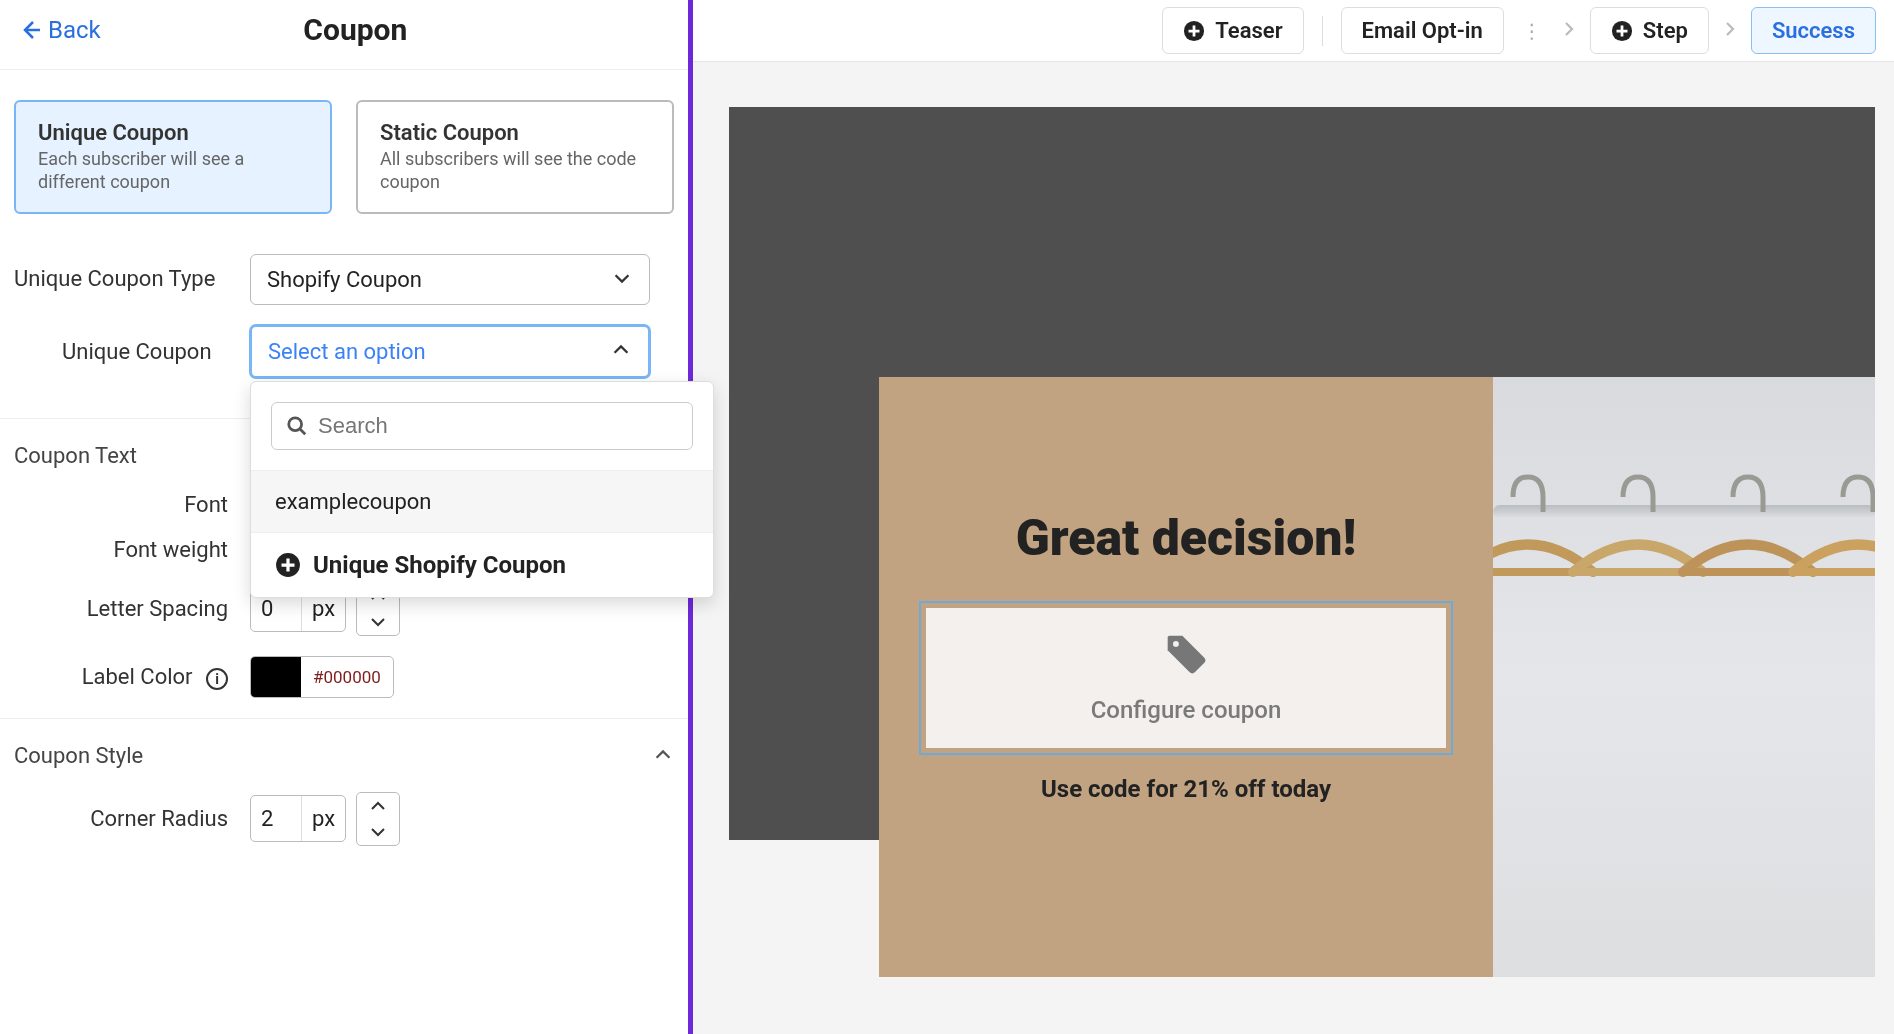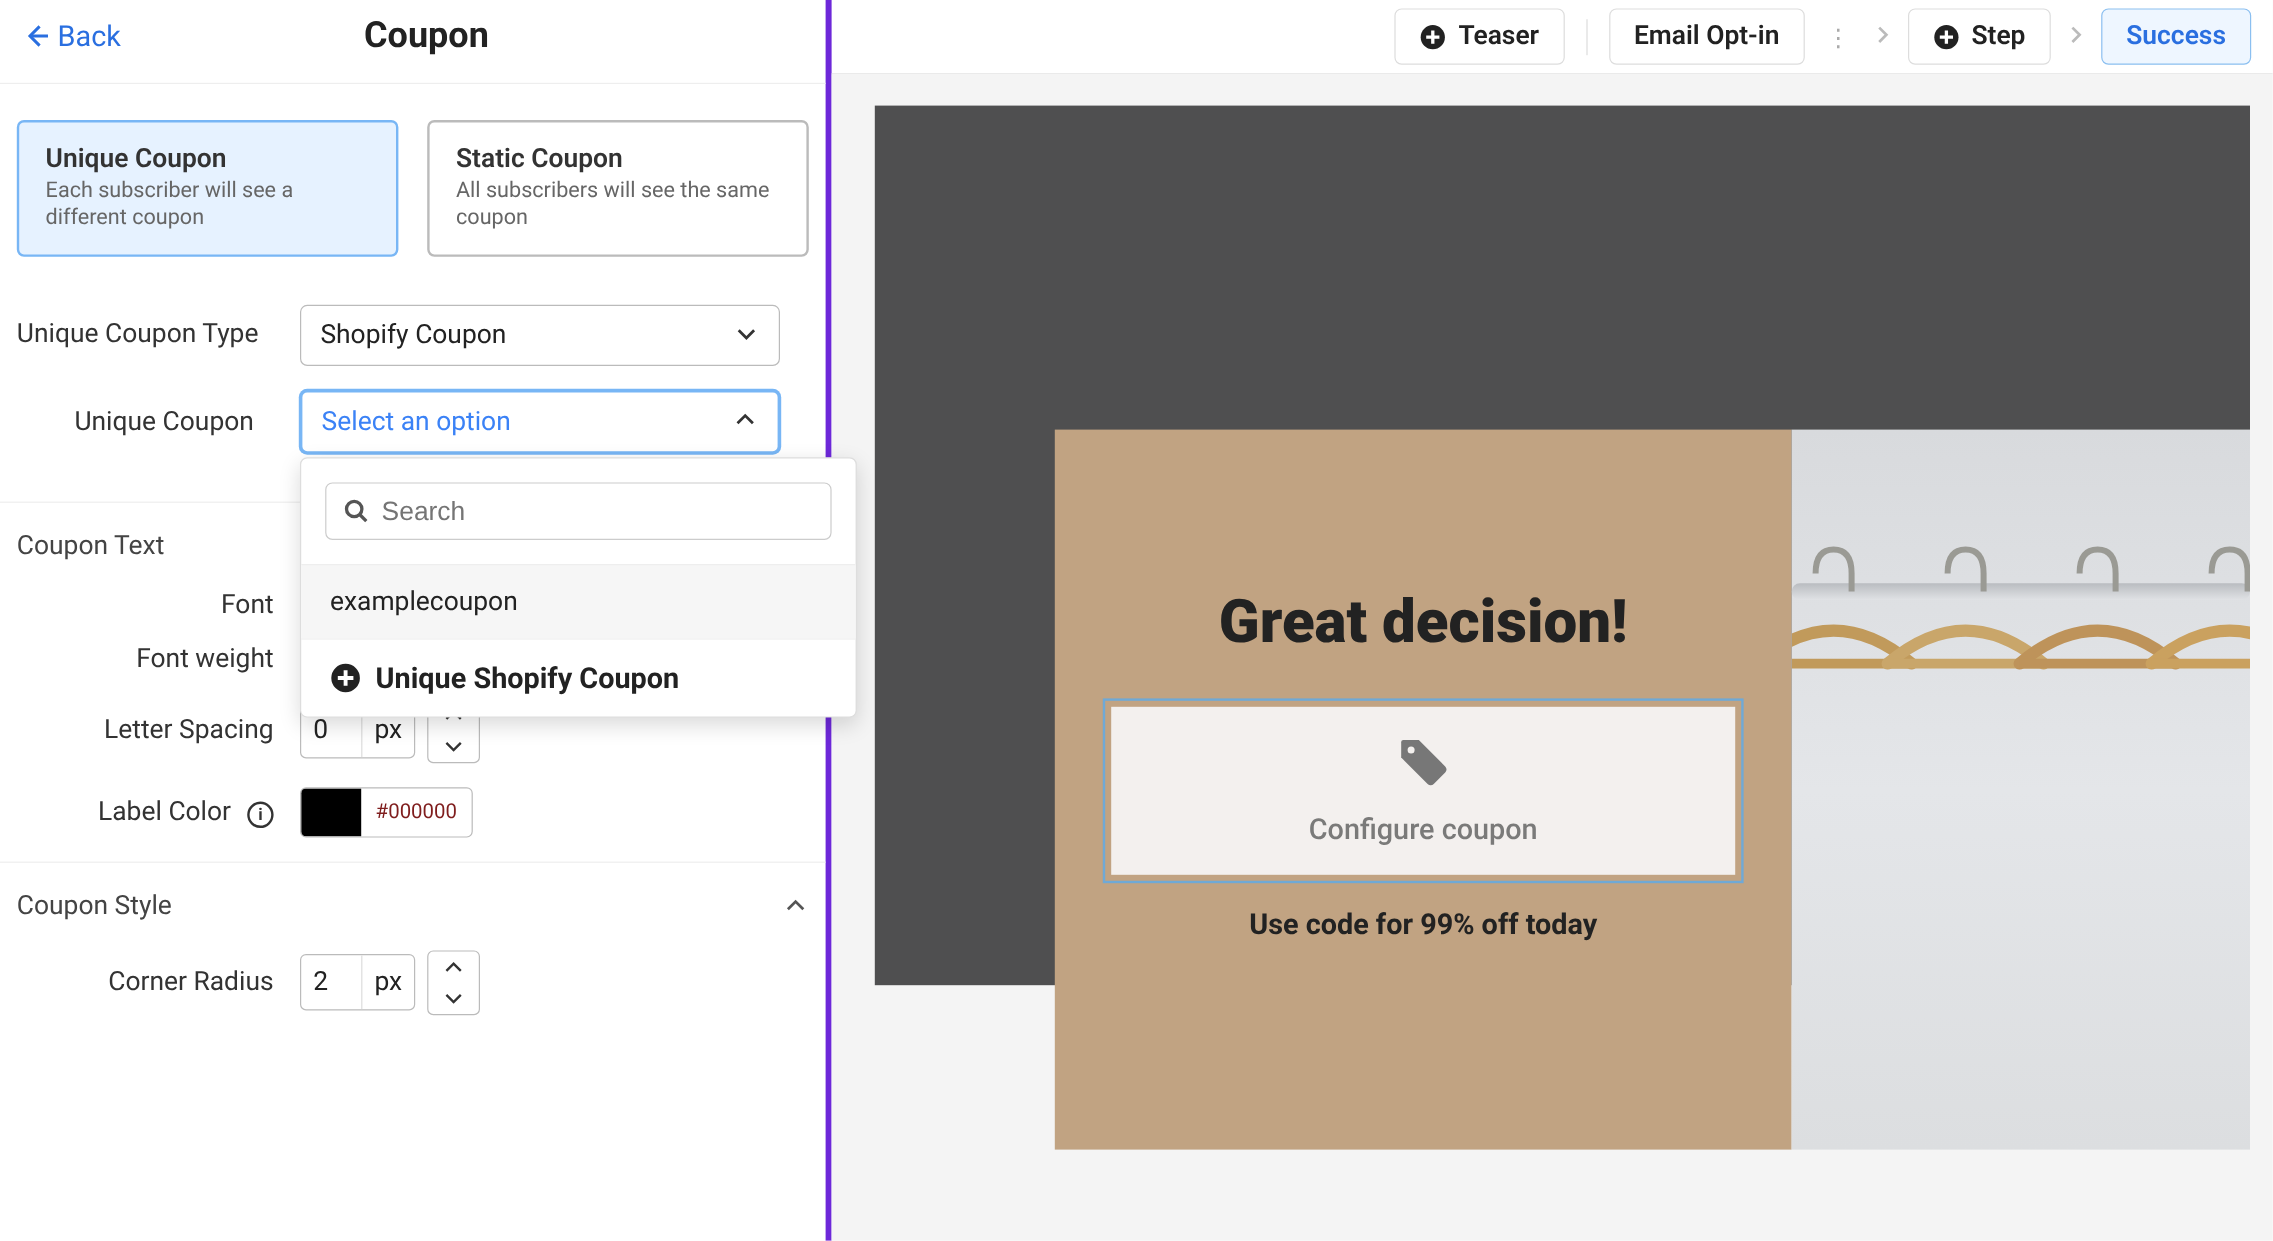--- a/index.html
+++ b/index.html
@@ -60,21 +60,21 @@
 .topnav { height: 62px; border-bottom: 1px solid #e5e5e5; display: flex; align-items: center; justify-content: flex-end; padding: 0 18px; gap: 12px; }
 .nav-btn { border: 1px solid #ddd; border-radius: 6px; padding: 10px 20px; font-size: 22px; font-weight: 600; display: flex; align-items: center; cursor: pointer; background: #fff; }
 .nav-btn svg { margin-right: 10px; }
 .nav-btn.success { background: #eef6ff; border-color: #8bbff0; color: #2a6fe0; }
 .nav-sep { width: 1px; height: 30px; background: #ddd; margin: 0 6px; }
 .nav-chevron { color: #aaa; }
 .nav-dots { color: #aaa; font-size: 20px; padding: 0 6px; }
 
 
 .preview-stage { flex: 1; background: #f4f4f4; padding: 26px 0 0 36px; }
-.preview-dark { width: 1146px; height: 733px; background: #4f4f50; position: relative; }
+.preview-dark { width: 1146px; height: 733px; background: #4f4f50; position: relative; margin-top: 19px; }
 .preview-popup { position: absolute; top: 270px; left: 150px; width: 614px; height: 600px; background: #c1a382; padding: 40px; }
 .popup-title { font-size: 50px; font-weight: 900; text-align: center; margin-top: 92px; }
 .coupon-box-wrap { margin-top: 34px; border: 2px solid #6fa9d6; padding: 5px; }
 .coupon-box { background: #f3f0ee; padding: 24px; text-align: center; }
 .coupon-box .tag-icon { display: inline-block; margin-bottom: 16px; }
 .coupon-box .cc-text { font-size: 24px; color: #7a7a79; font-weight: 500; }
 .popup-sub { text-align: center; font-size: 24px; font-weight: 700; margin-top: 20px; }
 
 .hangers { position: absolute; top: 270px; left: 764px; width: 382px; height: 600px; background: linear-gradient(#d8dadd 0%, #e4e6e9 50%, #dcdee0 100%); overflow: hidden; }
 .rail { position: absolute; top: 128px; left: 0; right: 0; height: 14px; background: linear-gradient(#b9bcc0, #e0e2e5); border-radius: 7px; }
@@ -100,21 +100,21 @@
 
     <div class="panel-body">
 
       <div class="coupon-type-row">
         <div class="coupon-type-card selected">
           <div class="ct-title">Unique Coupon</div>
           <div class="ct-desc">Each subscriber will see a different coupon</div>
         </div>
         <div class="coupon-type-card">
           <div class="ct-title">Static Coupon</div>
-          <div class="ct-desc">All subscribers will see the same coupon</div>
+          <div class="ct-desc">All subscribers will see the code coupon</div>
         </div>
       </div>
 
       <div class="form-row form-row-two-line">
         <div class="label left" style="width:236px;">Unique Coupon Type</div>
         <div class="select-box">
           <span>Shopify Coupon</span>
           <svg width="22" height="22" viewBox="0 0 24 24" fill="none" stroke="#333" stroke-width="2.5">
               <path d="M5 9 L12 16 L19 9"></path>
             </svg>
@@ -270,21 +270,21 @@
             <div class="coupon-box">
               <span class="tag-icon">
                 <svg width="44" height="44" viewBox="0 0 24 24" fill="#777">
                     <path d="M2 10 L2 3 C2 2.4 2.4 2 3 2 L10 2 L22 14 C22.8 14.8 22.8 16 22 16.8 L16.8 22 C16 22.8 14.8 22.8 14 22 Z"></path>
                     <circle cx="6.5" cy="6.5" r="1.6" fill="#f3f0ee"></circle>
                   </svg>
               </span>
               <div class="cc-text">Configure coupon</div>
             </div>
           </div>
-          <div class="popup-sub">Use code for 99% off today</div>
+          <div class="popup-sub">Use code for 21% off today</div>
         </div>
 
         <div class="hangers">
           <div class="rail"></div>
           <svg width="382" height="600" style="position:absolute;top:0;left:0">
             <g transform="translate(-40,100)">
               <path d="M60 20 Q60 0 75 0 Q90 0 90 20 L90 35" fill="none" stroke="#9a9a94" stroke-width="5"></path>
               <path d="M10 95 Q75 40 140 95" fill="none" stroke="#c19a5b" stroke-width="10" stroke-linecap="round"></path>
               <line x1="10" y1="95" x2="140" y2="95" stroke="#c19a5b" stroke-width="8"></line>
             </g>

